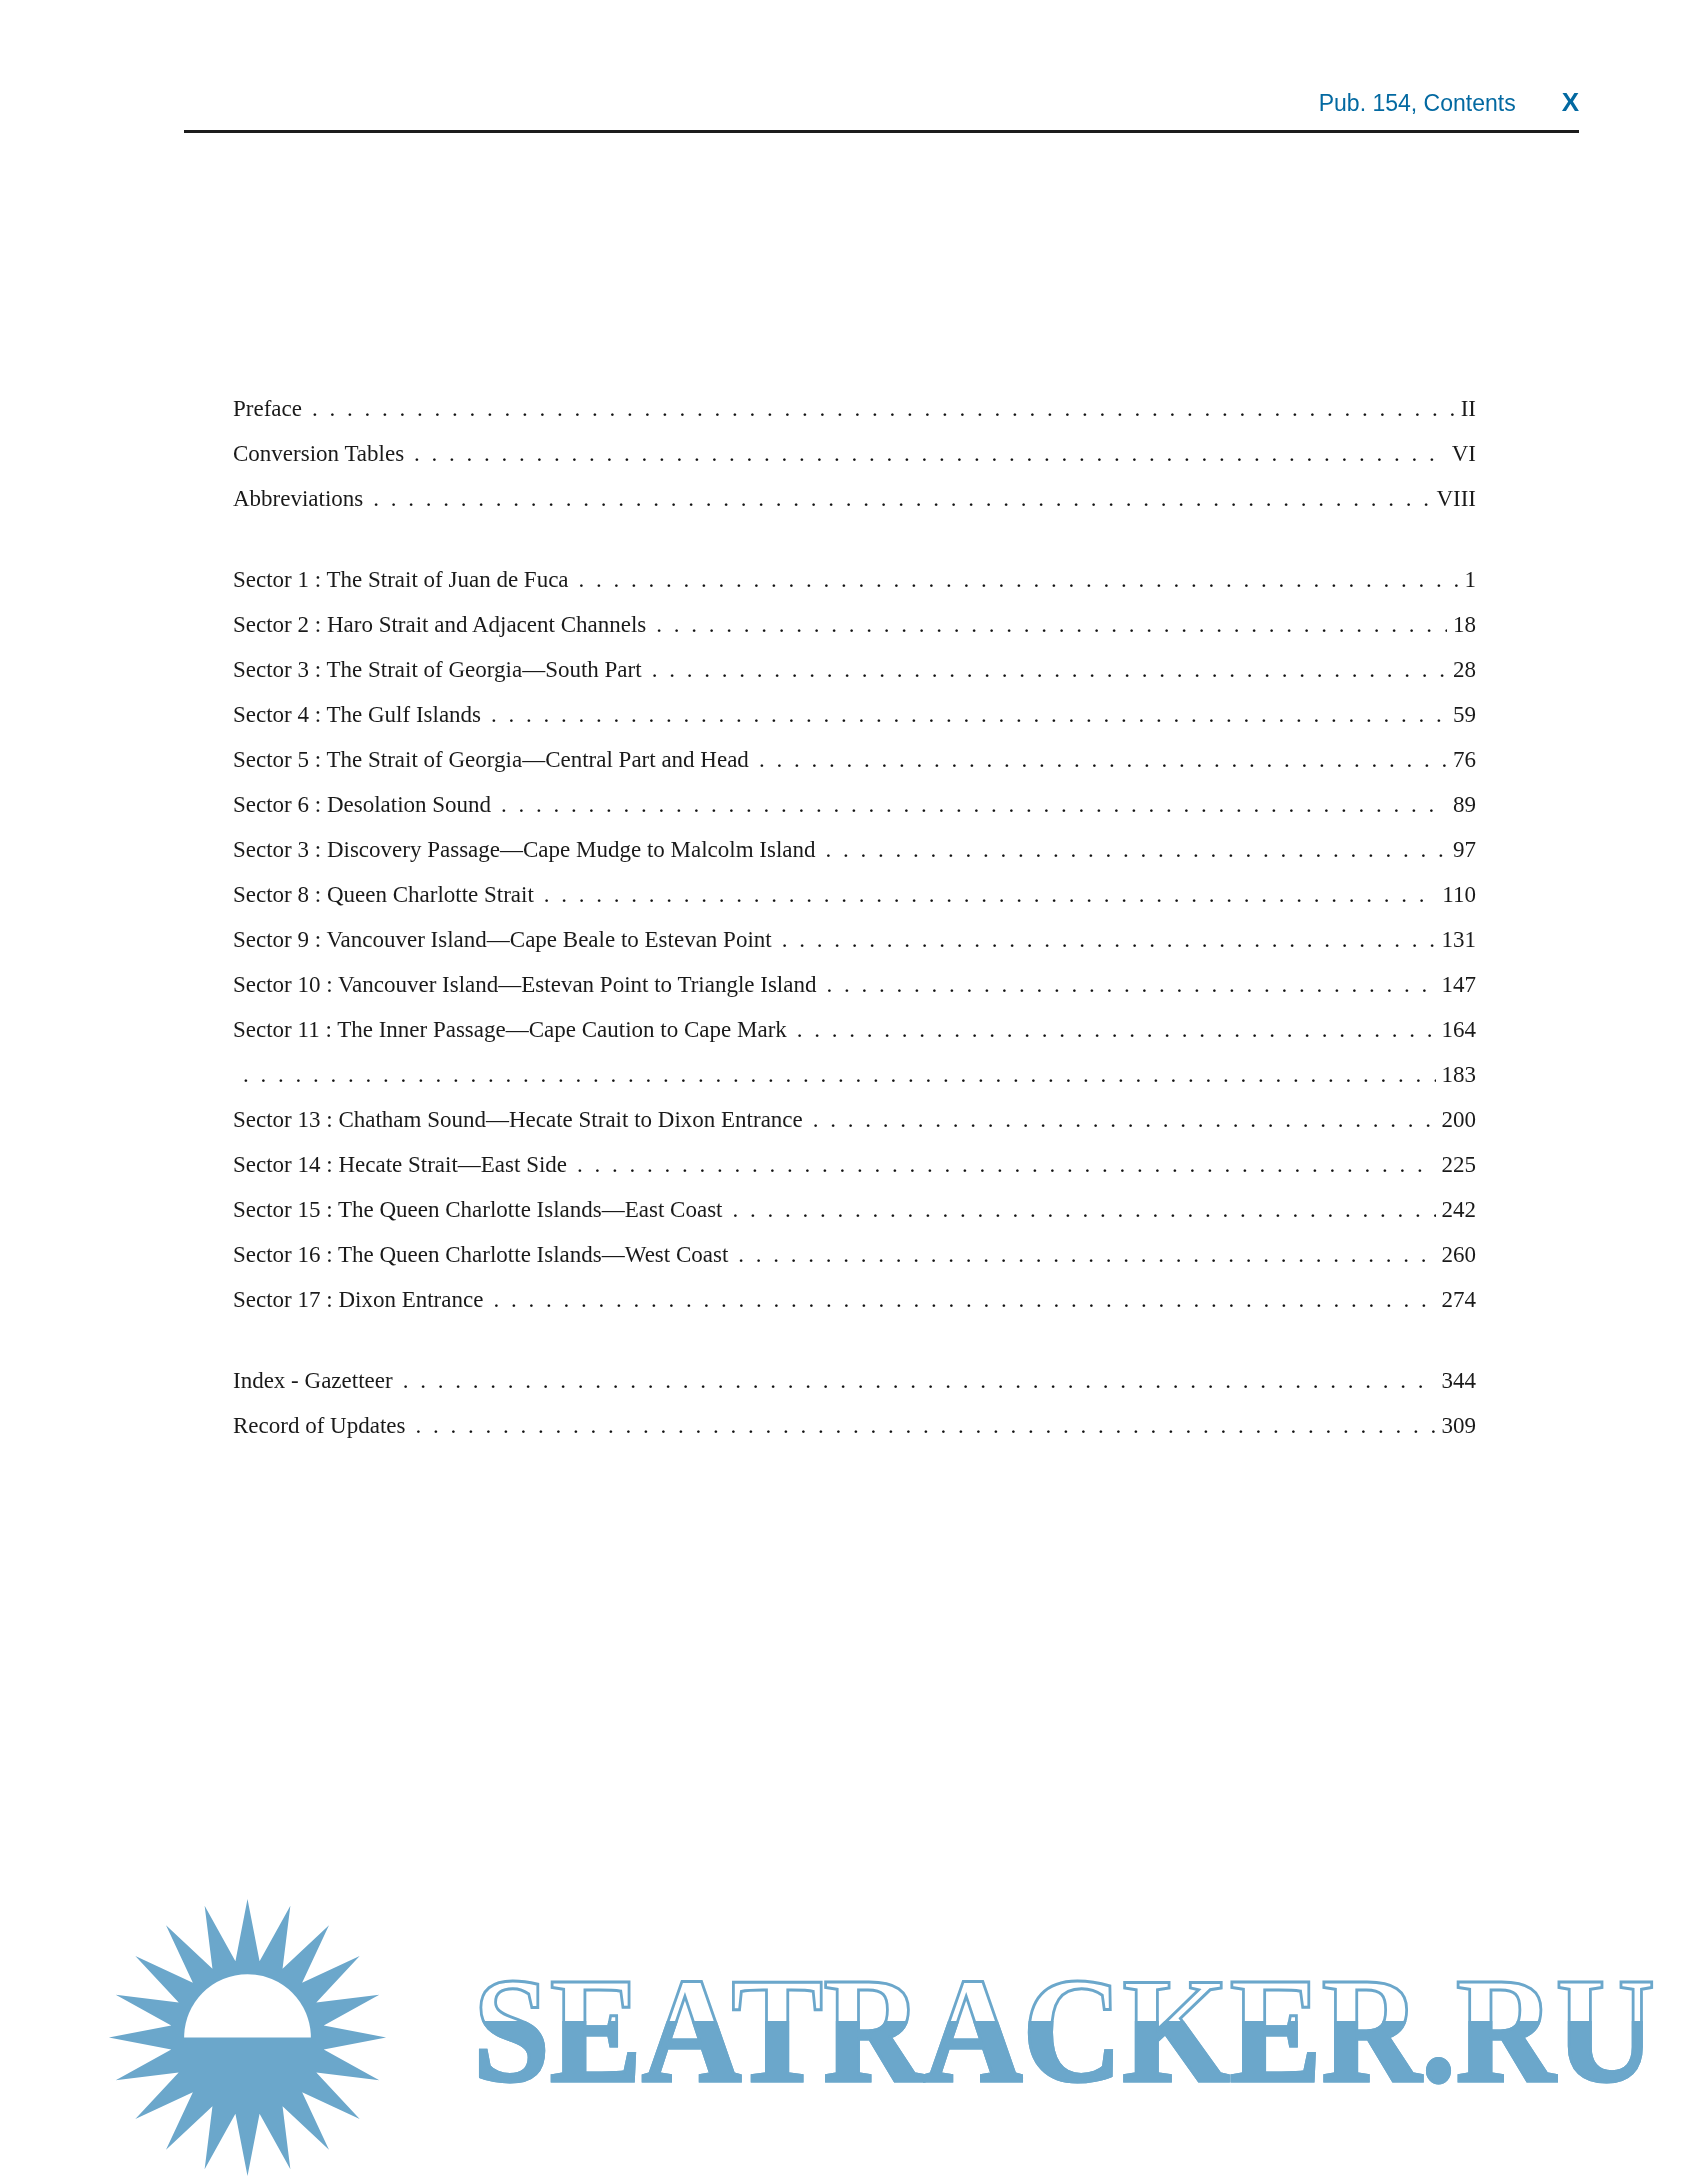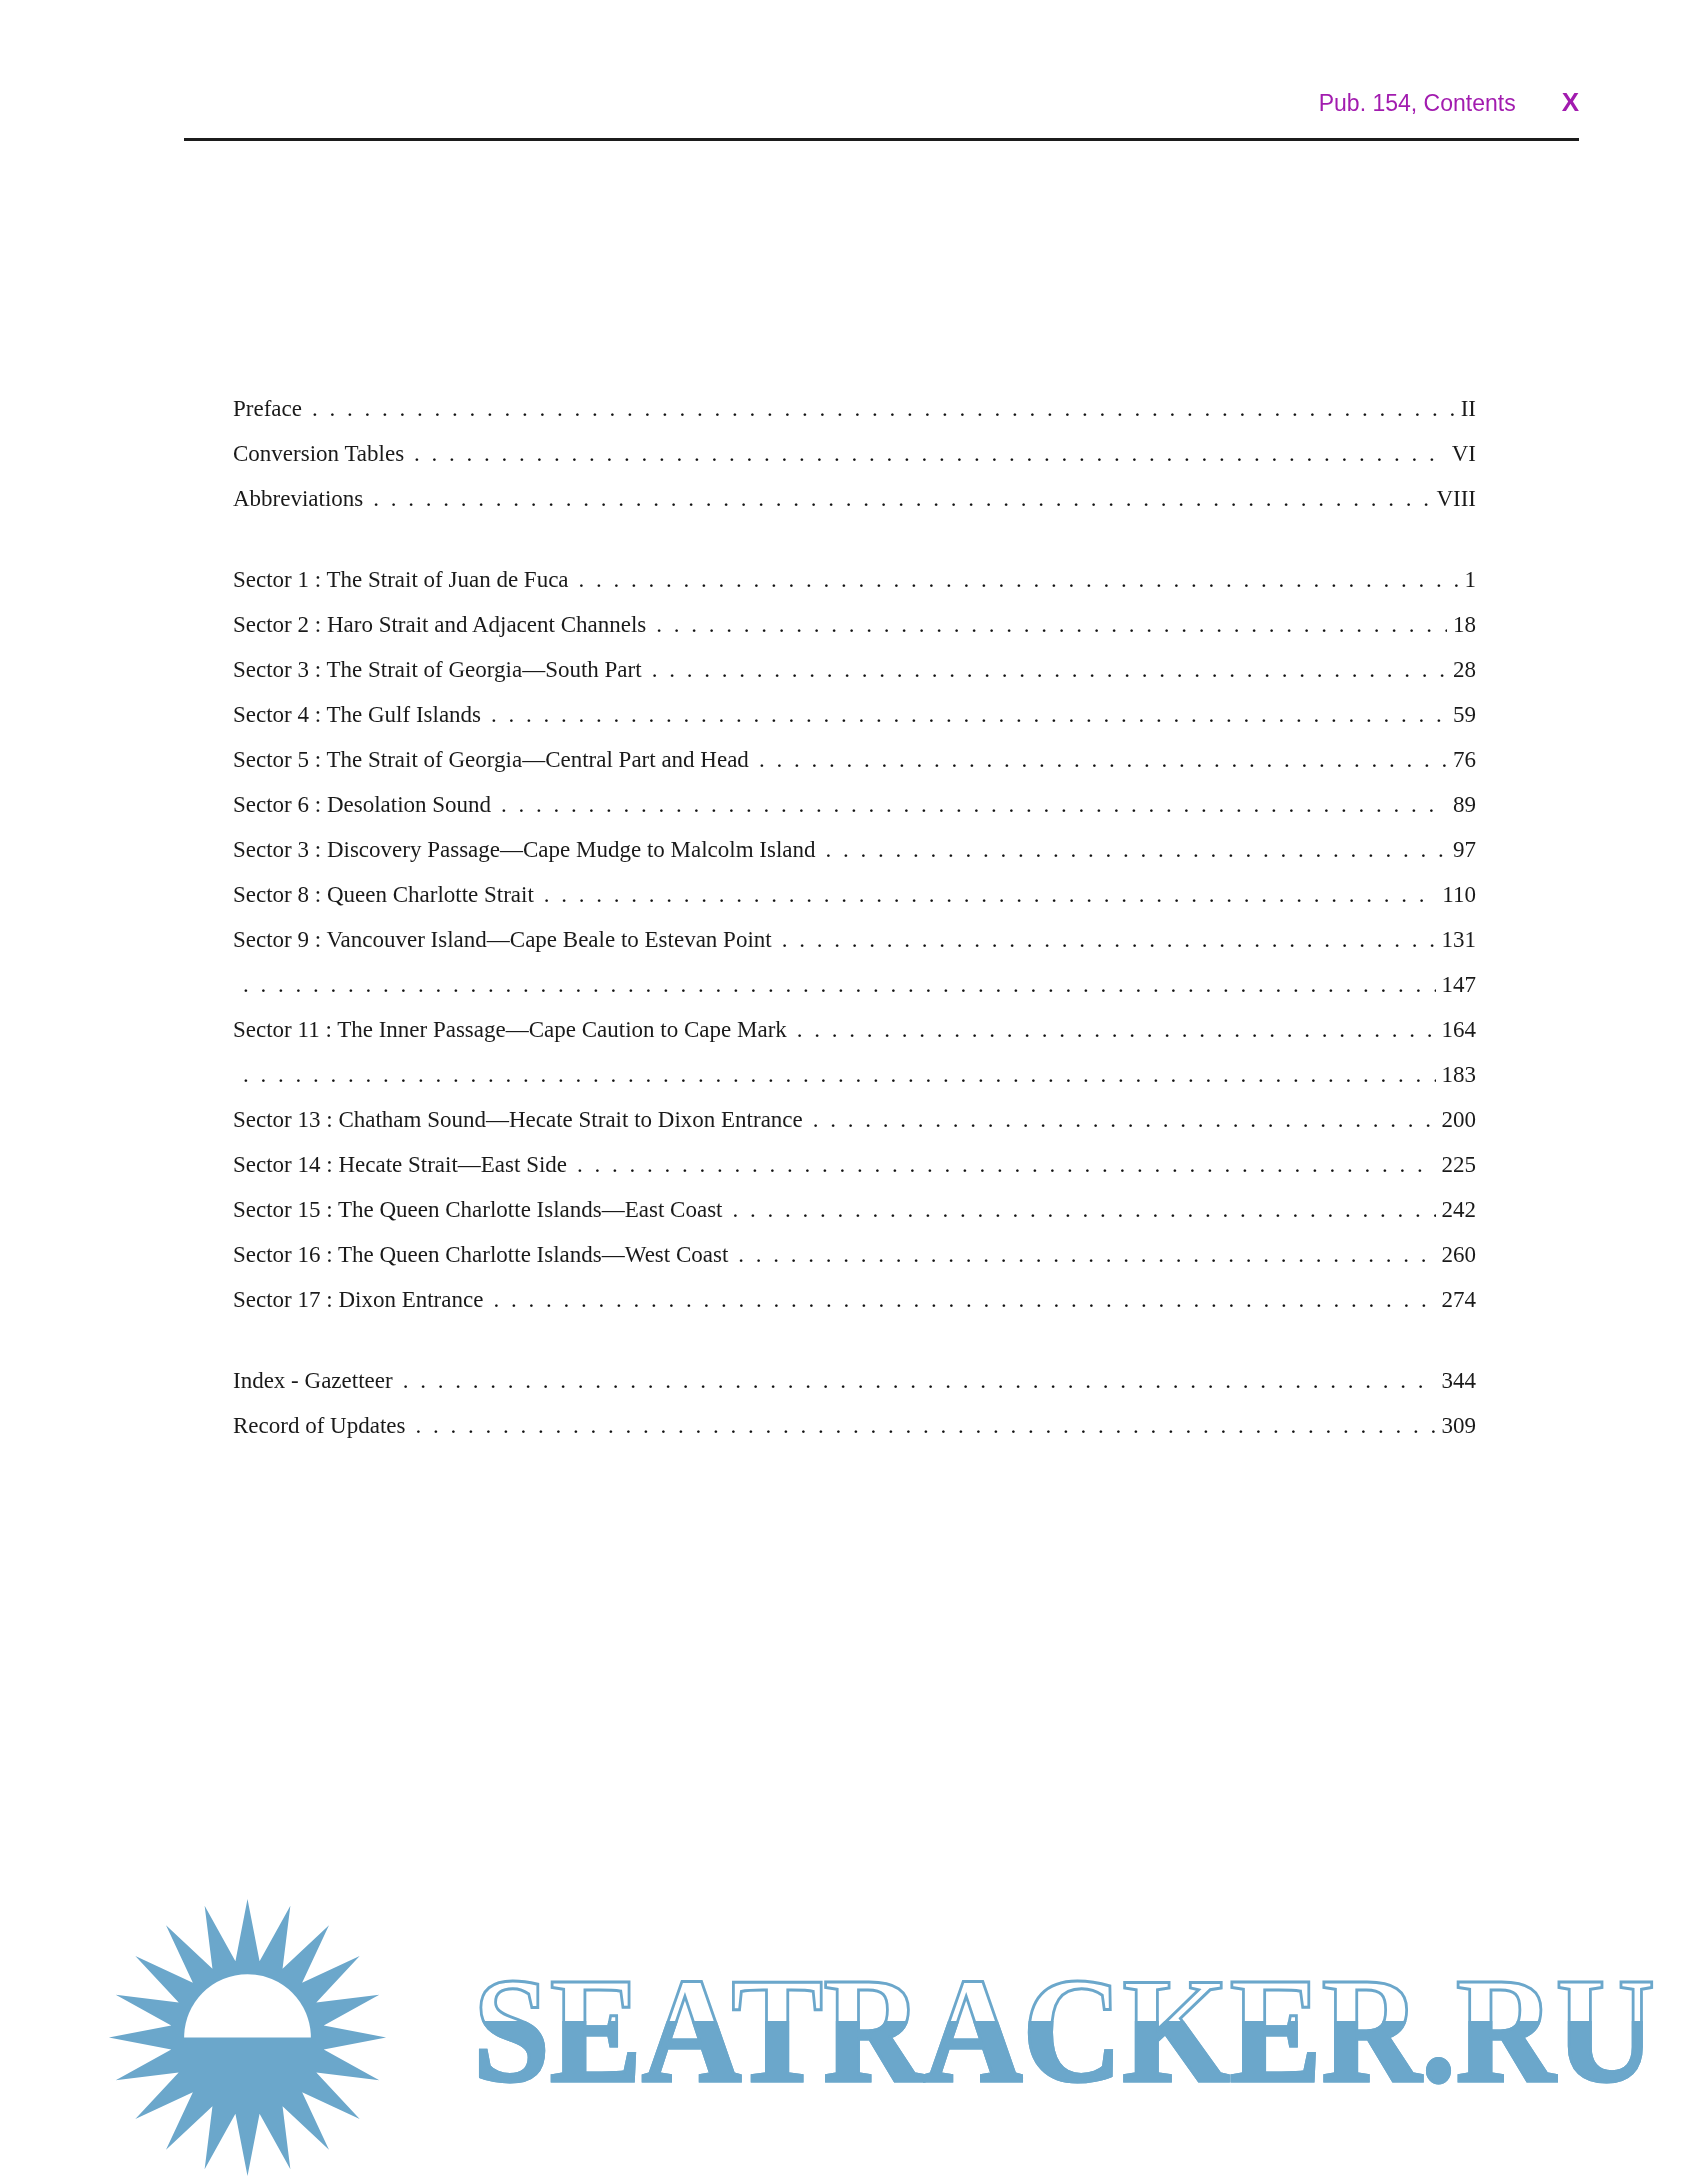--- a/index.html
+++ b/index.html
@@ -5,23 +5,23 @@
   html,body{margin:0;padding:0;}
   body{
     width:1683px;height:2178px;position:relative;background:#ffffff;
     font-family:"Liberation Serif", serif;color:#1a1a1a;overflow:hidden;
   }
   .page{position:absolute;inset:0;background:#ffffff;overflow:hidden;}
 
   
   .header{
     position:absolute;left:184px;top:87px;width:1395px;
-    border-bottom:3px solid #1c1c1c;padding-bottom:20px;
+    border-bottom:3px solid #1c1c1c;padding-bottom:12px;
     text-align:right;font-family:"Liberation Sans", sans-serif;
-    font-size:23px;color:#a21caf;
+    font-size:23px;color:#0369a1;
   }
   .header-page{display:inline-block;margin-left:46px;font-weight:bold;font-size:26px;}
 
   
   .title{
     position:absolute;left:229px;top:202px;margin:0;
     font-family:"Liberation Sans", sans-serif;font-weight:bold;
     font-size:67px;letter-spacing:1px;color:var(--accent,#169FD9);
   }
 
@@ -128,20 +128,21 @@
       <span class="pg">110</span>
     </div>
 
     <div class="row">
       <span class="lbl">Sector 9 : Vancouver Island—Cape Beale to Estevan Point</span>
       <span class="leader">. . . . . . . . . . . . . . . . . . . . . . . . . . . . . . . . . . . . . . . . . . . . . . . . . . . . . . . . . . . . . . . . . . . . . . . . . . . . . . . . . . . . . . . . . . </span>
       <span class="pg">131</span>
     </div>
 
     <div class="row">
+      <span class="lbl">Sector 10 : Vancouver Island—Estevan Point to Triangle Island</span>
       <span class="leader">. . . . . . . . . . . . . . . . . . . . . . . . . . . . . . . . . . . . . . . . . . . . . . . . . . . . . . . . . . . . . . . . . . . . . . . . . . . . . . . . . . . . . . . . . . </span>
       <span class="pg">147</span>
     </div>
 
     <div class="row">
       <span class="lbl">Sector 11 : The Inner Passage—Cape Caution to Cape Mark</span>
       <span class="leader">. . . . . . . . . . . . . . . . . . . . . . . . . . . . . . . . . . . . . . . . . . . . . . . . . . . . . . . . . . . . . . . . . . . . . . . . . . . . . . . . . . . . . . . . . . </span>
       <span class="pg">164</span>
     </div>
 

